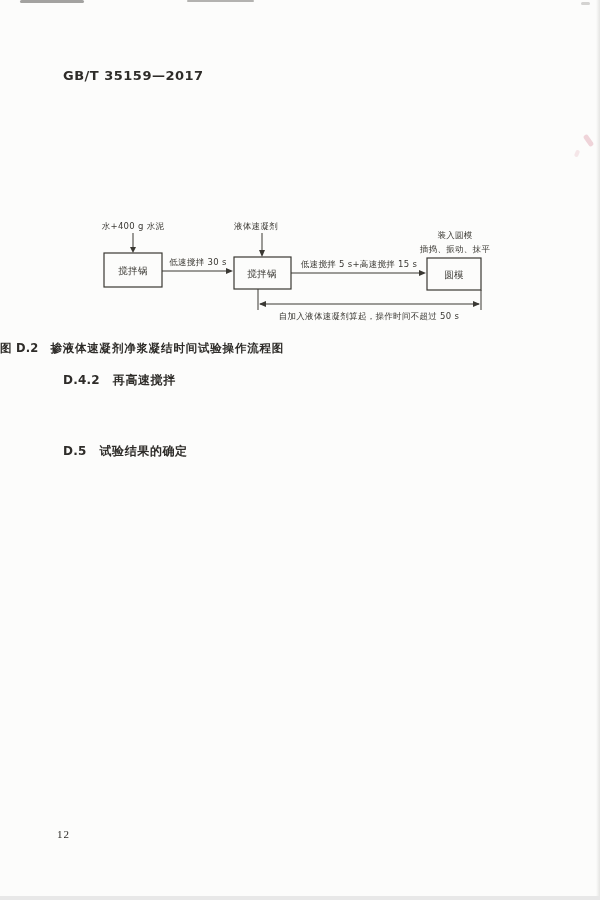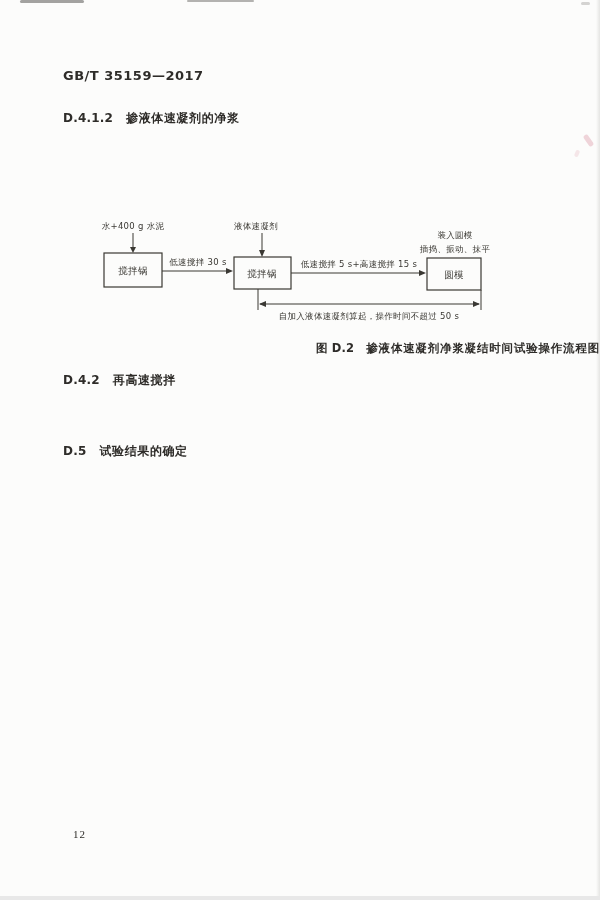--- a/index.html
+++ b/index.html
@@ -25,35 +25,35 @@
     font-weight:bold; font-size:12px; letter-spacing:0.6px;
     white-space:nowrap;
   }
   .heading .h-num { margin-right:13px; letter-spacing:0.2px; }
   .para {
     position:absolute; left:63px; width:476px;
     font-size:11.5px; line-height:18px; text-align:justify;
     text-indent:2em; letter-spacing:0.25px;
   }
   .caption {
-    position:absolute; top:341px; left:0; width:600px; text-align:right;
+    position:absolute; top:341px; left:0; width:600px; text-align:left;
     font-family:"DejaVu Sans","Liberation Sans",sans-serif;
     font-weight:bold; font-size:11.5px; letter-spacing:0.8px;
   }
   .caption .c-label { margin-right:12px; letter-spacing:0.2px; }
   .flowchart { position:absolute; top:218px; left:70px; }
   .flowchart text {
     font-family:"DejaVu Sans","Liberation Sans",sans-serif;
     font-size:8.5px; fill:#3a3833; letter-spacing:0.3px;
   }
   .flowchart text.boxlabel { font-size:9.5px; }
   .flowchart .shape { stroke:#3a3833; stroke-width:1.2; fill:none; }
   .flowchart .thin  { stroke:#3a3833; stroke-width:1; fill:none; }
   .flowchart .head  { fill:#3a3833; stroke:none; }
-  .page-num { position:absolute; top:828px; left:73px; font-size:11px; letter-spacing:1px; }
+  .page-num { position:absolute; top:828px; left:57px; font-size:11px; letter-spacing:1px; }
   
   .smudge { position:absolute; background:#5a5855; pointer-events:none; }
   .smudge.s1 { top:0; left:20px;  width:64px; height:3px; opacity:.55; border-radius:2px; }
   .smudge.s2 { top:0; left:187px; width:67px; height:2px; opacity:.45; border-radius:2px; }
   .smudge.s3 { top:2px; left:581px; width:9px; height:3px; opacity:.25; border-radius:2px; }
   .pinkmark { position:absolute; background:#e3b3be; pointer-events:none; }
   .pinkmark.p1 { top:134px; left:586px; width:5px; height:13px; opacity:.55; transform:rotate(-35deg); border-radius:3px; }
   .pinkmark.p2 { top:150px; left:575px; width:4px; height:7px; opacity:.3;  transform:rotate(25deg); border-radius:3px; }
 </style>
 </head>
@@ -62,23 +62,20 @@
 <div class="page">
 
   <div class="smudge s1"></div>
   <div class="smudge s2"></div>
   <div class="smudge s3"></div>
   <div class="pinkmark p1"></div>
   <div class="pinkmark p2"></div>
 
   <div class="doc-code">GB/T 35159—2017</div>
 
-  <div class="heading" style="top:110px;">
-    <span class="h-num">D.4.1.2</span><span class="h-title">掺液体速凝剂的净浆</span>
-  </div>
 
   <svg class="flowchart" width="470" height="115" viewBox="0 0 470 115">
 
     <text x="63" y="11" text-anchor="middle">水+400 g 水泥</text>
     <line class="thin" x1="63" y1="15" x2="63" y2="30"></line>
     <polygon class="head" points="60,29 66,29 63,35"></polygon>
 
     <rect class="shape" x="34" y="35" width="58" height="34"></rect>
     <text class="boxlabel" x="63" y="56" text-anchor="middle">搅拌锅</text>
 

